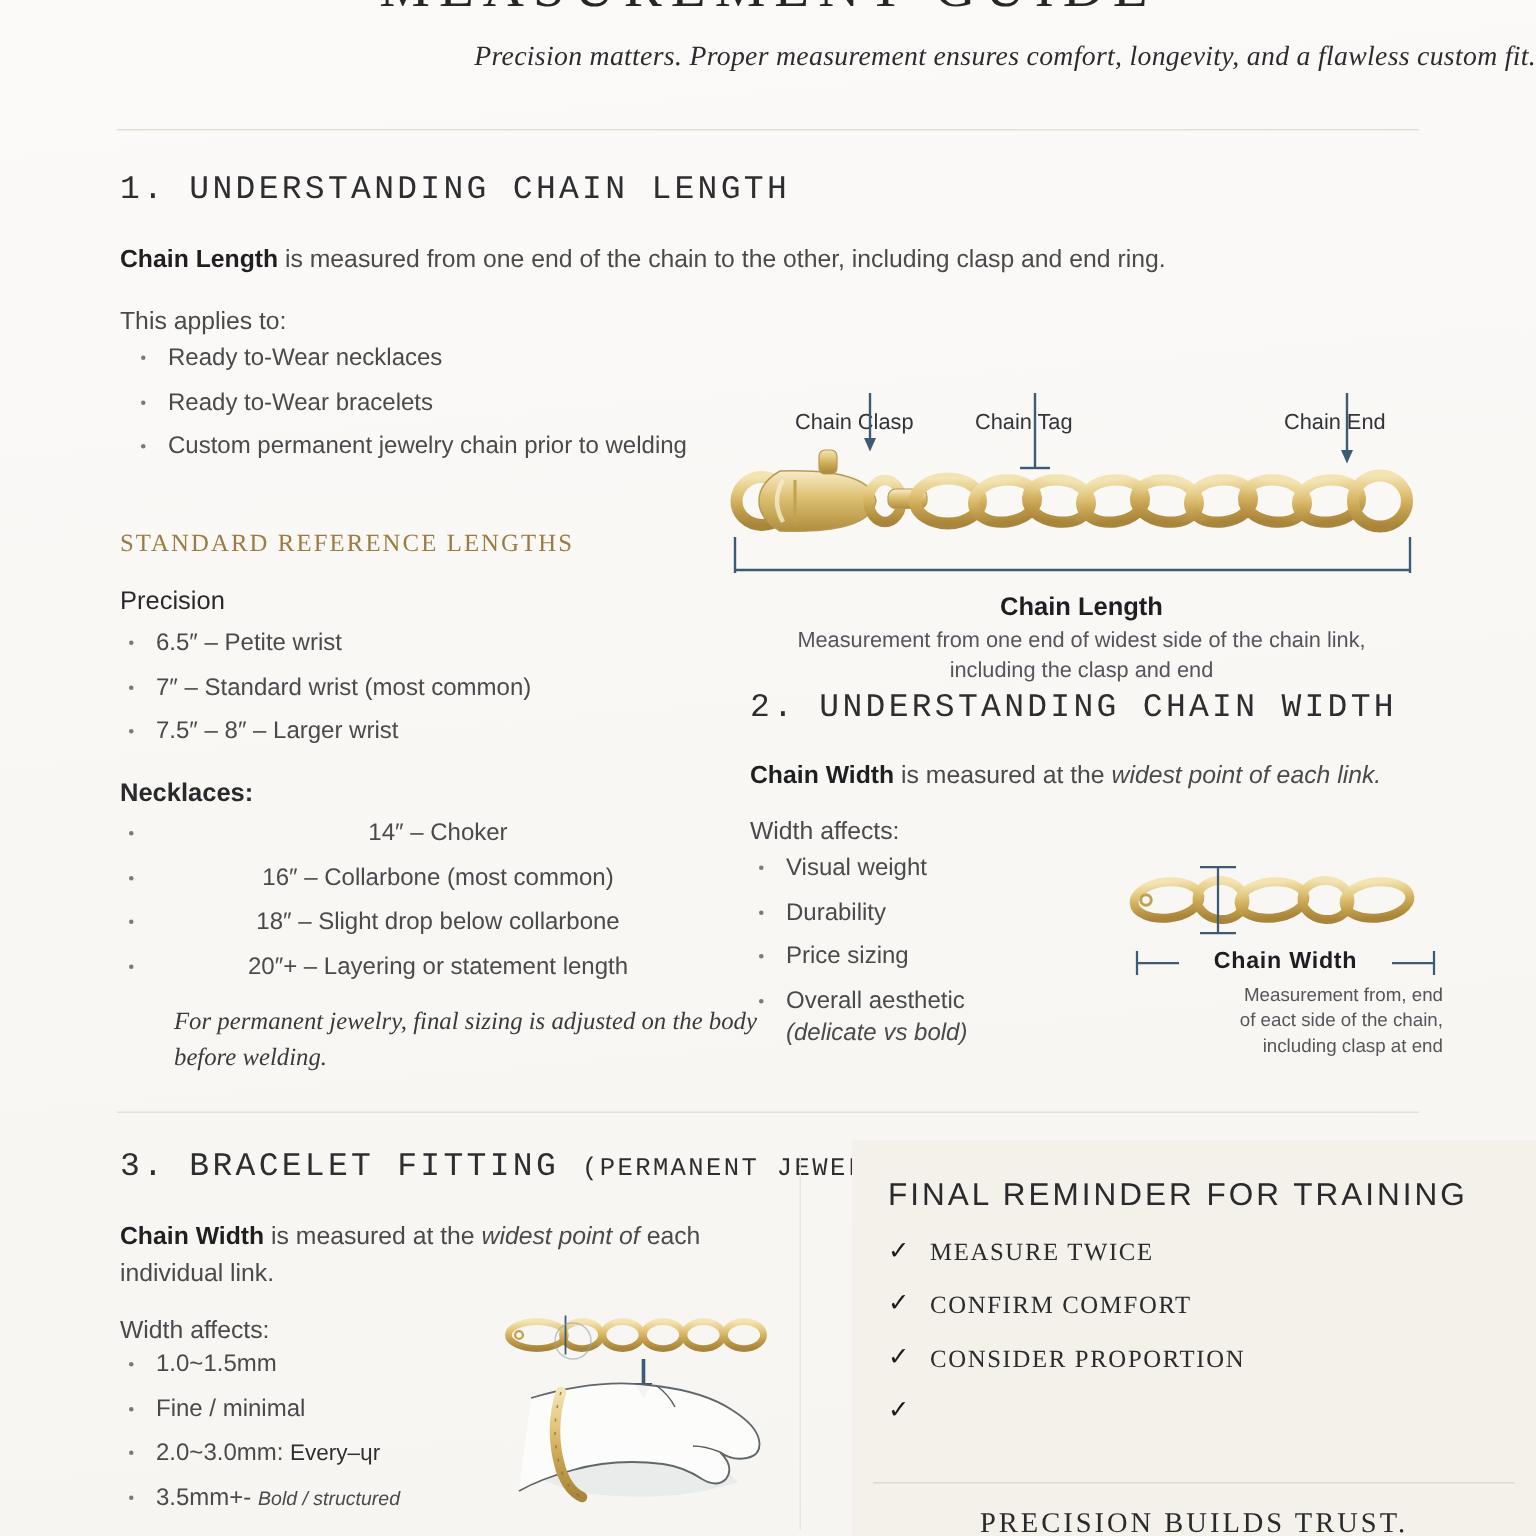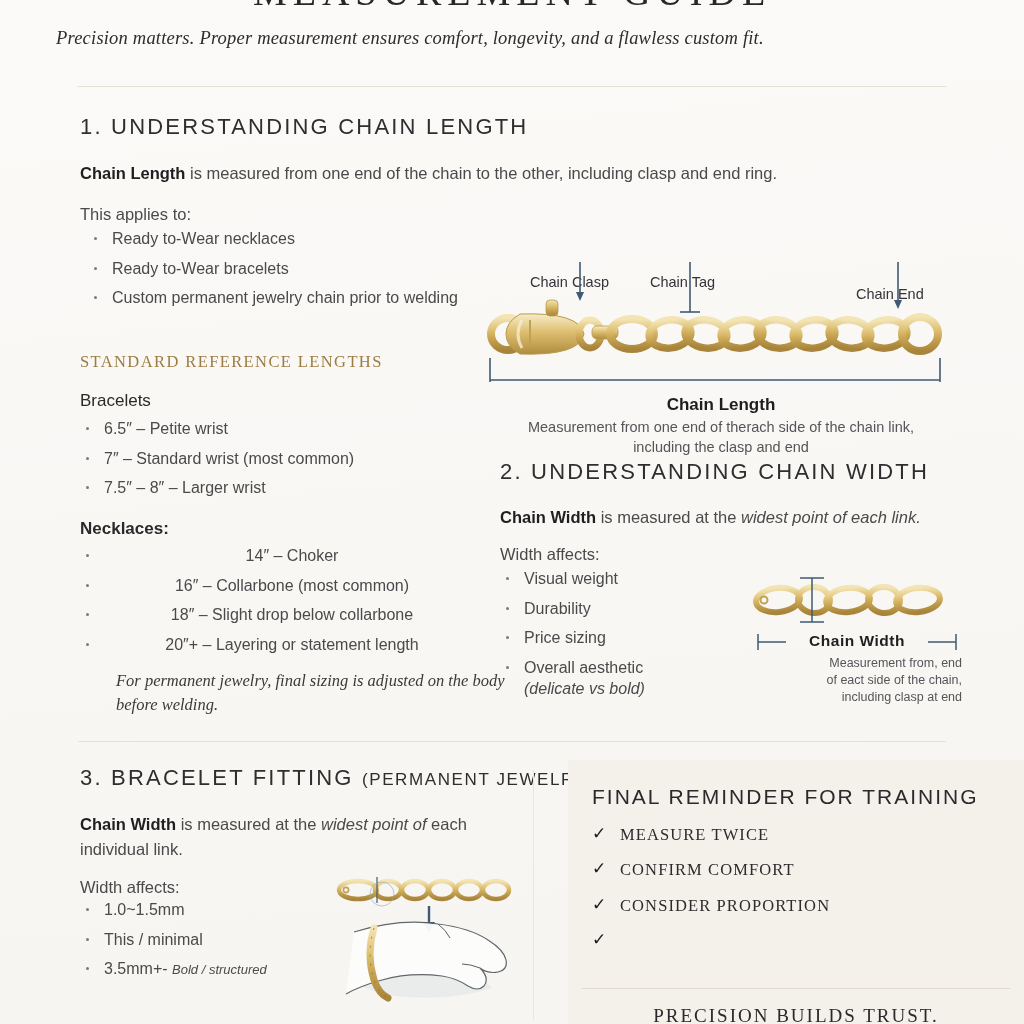--- a/index.html
+++ b/index.html
@@ -25,22 +25,22 @@
     top: -30px; left: 0; right: 0;
     text-align: center;
     font-family: "Liberation Serif", serif;
     font-size: 38px;
     letter-spacing: 6px;
     color: #27272a;
     white-space: nowrap;
   }
   .doc-subtitle {
     position: absolute;
-    top: 28px; left: 16px; right: 0;
-    text-align: left;
+    top: 28px; left: 0; right: 0;
+    text-align: right;
     font-family: "Liberation Serif", serif;
     font-style: italic;
     font-size: 18.5px;
     color: #2c2c2e;
     letter-spacing: 0.2px;
     padding-left: 40px;
   }
   .rule-top {
     position: absolute;
     left: 78px; right: 78px; top: 86px;
@@ -49,21 +49,21 @@
   }
   .rule-mid {
     position: absolute;
     left: 78px; right: 78px; top: 741px;
     height: 1px;
     background: #e5e0d6;
   }
 
   
   .sec-head {
-    font-family: Liberation Sans, sans-serif;
+    font-family: Liberation Mono, monospace;
     font-size: 22px;
     letter-spacing: 2.2px;
     color: #2e2e30;
     font-weight: 400;
   }
   .sec-head .small {
     font-size: 17px;
     letter-spacing: 1.6px;
   }
   .para {
@@ -287,41 +287,41 @@
   <div class="para" id="sec1-applies">This applies to:</div>
 
   <ul class="bullets" id="sec1-list">
     <li>Ready to-Wear necklaces</li>
     <li>Ready to-Wear bracelets</li>
     <li>Custom permanent jewelry chain prior to welding</li>
   </ul>
 
   <div class="gold-head" id="sec1-stdref">STANDARD  REFERENCE LENGTHS</div>
 
-  <div class="sub-head" id="br-head">Bracelets</div>
+  <div class="sub-head" id="br-head">Precision</div>
   <ul class="bullets" id="br-list">
     <li>6.5″ – Petite wrist</li>
     <li>7″ – Standard wrist (most common)</li>
     <li>7.5″ – 8″ – Larger wrist</li>
   </ul>
 
   <div class="sub-head bold" id="nk-head">Necklaces:</div>
   <ul class="bullets" id="nk-list">
     <li>14″ – Choker</li>
     <li>16″ – Collarbone (most common)</li>
     <li>18″ – Slight drop below collarbone</li>
     <li>20″+ – Layering or statement length</li>
   </ul>
 
   <div class="note-italic" id="perm-note">For permanent jewelry, final sizing is adjusted on the body before welding.</div>
 
   <div id="chain-diagram">
     <div class="callout-label" style="left:46px; top:4px;">Chain Clasp</div>
     <div class="callout-label" style="left:166px; top:4px;">Chain Tag</div>
-    <div class="callout-label" style="left:372px; top:16px;">Chain End</div>
+    <div class="callout-label" style="left:372px; top:4px;">Chain End</div>
 
     <svg width="474" height="150" viewBox="0 0 474 150" style="position:absolute;left:0;top:22px;">
       <defs>
         <linearGradient id="gmetal" x1="0" y1="0" x2="0" y2="1">
           <stop offset="0%" stop-color="#f3e4b4"></stop>
           <stop offset="35%" stop-color="#e0c377"></stop>
           <stop offset="62%" stop-color="#c9a653"></stop>
           <stop offset="100%" stop-color="#a8853a"></stop>
         </linearGradient>
         <linearGradient id="gmetal2" x1="0" y1="0" x2="0" y2="1">
@@ -364,21 +364,21 @@
       <ellipse cx="436" cy="80" rx="18" ry="17" fill="none" stroke="url(#gmetal)" stroke-width="8"></ellipse>
 
       <g stroke="#3f5a73" stroke-width="1.6">
         <line x1="6" y1="104" x2="6" y2="128"></line>
         <line x1="456" y1="104" x2="456" y2="128"></line>
         <line x1="6" y1="126" x2="456" y2="126"></line>
       </g>
     </svg>
 
     <div class="cap-title" style="top:163px;">Chain Length</div>
-    <div class="cap-sub" style="top:186px;">Measurement from one end of therach side of the chain link,</div>
+    <div class="cap-sub" style="top:186px;">Measurement from one end of widest side of the chain link,</div>
     <div class="cap-sub" style="top:206px;">including the clasp and end</div>
   </div>
 
   <div class="sec-head" id="sec2-title">
     <span>2.</span>
     <span>UNDERSTANDING CHAIN WIDTH</span>
   </div>
 
   <div class="para" id="sec2-lede">
     <b>Chain Width</b><span> is measured at the </span><i>widest point of each  link.</i>
@@ -440,21 +440,25 @@
     <b>Chain Width</b><span> is measured at the </span><i>widest point of</i><span> each individual link.</span>
   </div>
 
   <div class="para" id="sec3-affects">Width affects:</div>
 
   <ul class="bullets" id="sec3-list">
     <li>
       <span class="mix-mm">1.0~1.5mm</span>
     </li>
     <li>
-      <span class="mix-mm">This / minimal</span>
+      <span class="mix-mm">Fine / minimal</span>
+    </li>
+    <li>
+      <span class="mix-mm">2.0~3.0mm:</span>
+      <span class="mix-alt">Every–ɥr</span>
     </li>
     <li>
       <span class="mix-mm">3.5mm+-</span>
       <span class="mix-small-i">Bold / structured</span>
     </li>
   </ul>
 
   <div id="hand-illus">
     <svg width="230" height="156" viewBox="0 0 230 156">
 

